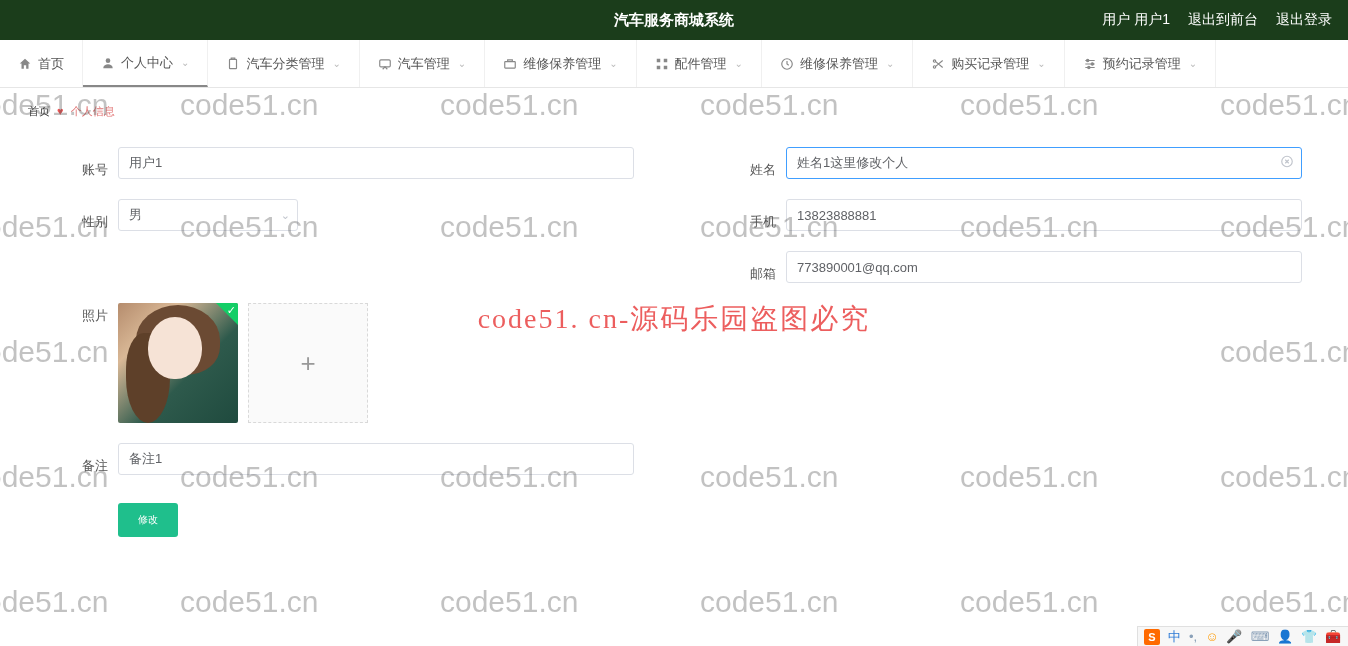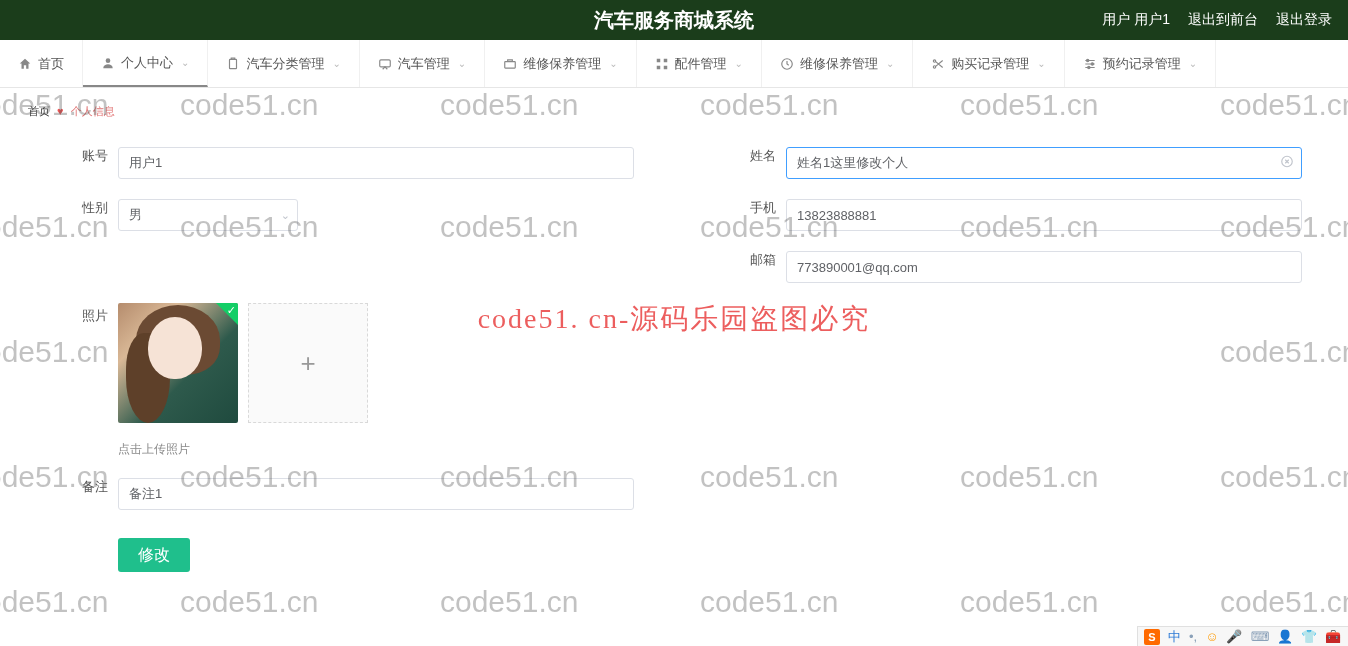--- a/index.html
+++ b/index.html
@@ -20,21 +20,21 @@
     height: 40px;
     display: flex;
     align-items: center;
     justify-content: space-between;
     padding: 0 16px;
   }
   .top-header .title {
     position: absolute;
     left: 50%;
     transform: translateX(-50%);
-    font-size: 20px;
+    font-size: 15px;
     font-weight: bold;
   }
   .top-header .user-actions {
     margin-left: auto;
     display: flex;
     gap: 18px;
     font-size: 14px;
   }
   .top-header .user-actions span { cursor: pointer; }
   
@@ -83,21 +83,21 @@
     background: #fff;
     padding: 18px 30px 30px;
   }
   .form-grid {
     display: grid;
     grid-template-columns: 1fr 1fr;
     column-gap: 80px;
   }
   .form-row {
     display: flex;
-    align-items: flex-start;
+    align-items: flex-end;
     margin-bottom: 20px;
   }
   .form-row .lbl {
     width: 62px;
     text-align: right;
     color: #555;
     margin-right: 10px;
     font-size: 13px;
   }
   .form-row .ctrl {
@@ -215,21 +215,21 @@
   .photo-block .lbl { align-self: flex-start; padding-top: 4px; }
   
   .btn-submit {
     display: inline-block;
     background: #1fbf8c;
     color: #fff;
     border: none;
     border-radius: 3px;
     height: 34px;
     padding: 0 20px;
-    font-size: 16px;
+    font-size: 10px;
     cursor: pointer;
     margin-left: 72px;
     margin-top: 8px;
   }
   
   .wm-layer {
     position: absolute;
     inset: 0;
     pointer-events: none;
   }
@@ -444,21 +444,20 @@
           <div class="photo-thumb">
             <div class="hair"></div>
             <div class="hair2"></div>
             <div class="face"></div>
             <span class="check"></span>
           </div>
           <div class="photo-add">
             <span>+</span>
           </div>
         </div>
-        <div class="upload-hint">点击上传照片</div>
       </div>
     </div>
     <div></div>
 
     <div class="form-row full-row">
       <div class="lbl">备注</div>
       <div class="ctrl"><input class="inp" value="备注1" style=""></div>
     </div>
     <div></div>
   </div>

